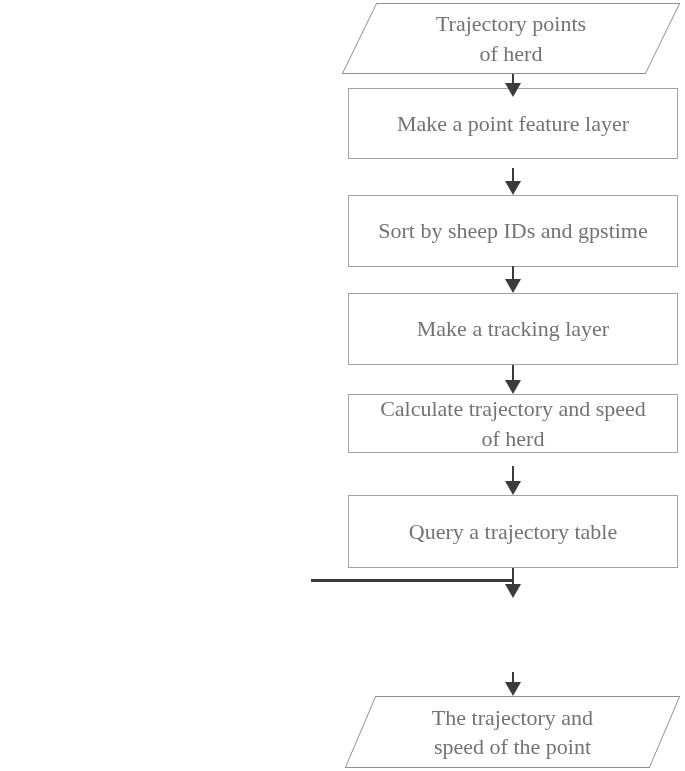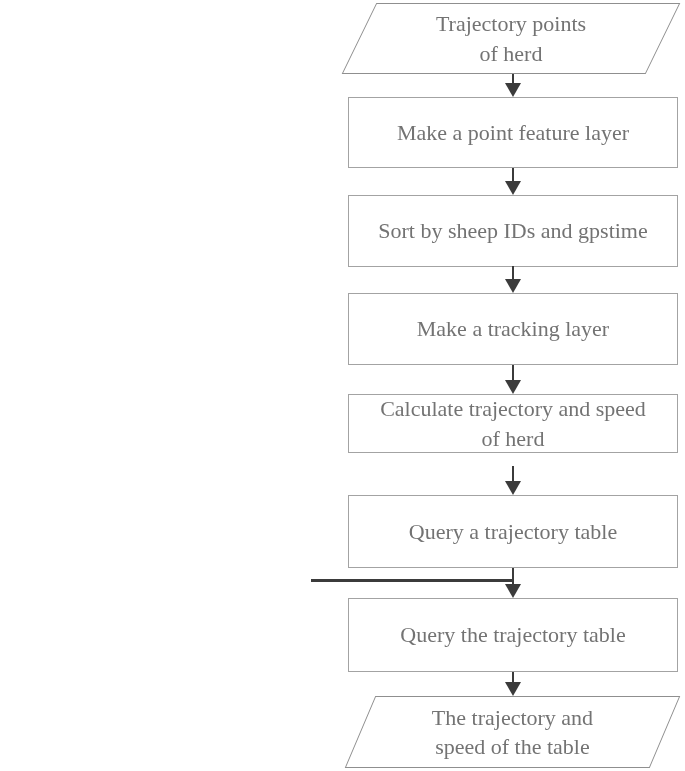--- a/index.html
+++ b/index.html
@@ -33,21 +33,21 @@
     white-space: pre-line;
   }
   
   .proc {
     left: 348px;
     width: 330px;
     box-sizing: border-box;
     border: 1.5px solid #a3a3a3;
     background: #ffffff;
   }
-  #make-point-layer   { top: 97px;  height: 71px; }
+  #make-point-layer   { top: 88px;  height: 71px; }
   #sort-ids           { top: 195px; height: 72px; }
   #make-tracking-layer{ top: 293px; height: 72px; }
   #calculate          { top: 394px; height: 59px; }
   #build-table        { top: 495px; height: 73px; }
   #query-table        { top: 598px; height: 74px; }
   
   .para .shape {
     position: absolute;
     inset: 0;
     box-sizing: border-box;
@@ -141,26 +141,23 @@
 
   <div class="node proc" id="build-table">
     <div class="label">Query a trajectory table</div>
   </div>
 
   <div id="sheep-connector"></div>
 
   <div class="vline" id="a6-line"></div>
   <div class="head" id="a6-head"></div>
 
-  <div class="node proc" id="query-table">
-    <div class="label">Query the trajectory table</div>
-  </div>
 
   <div class="vline" id="a7-line"></div>
   <div class="head" id="a7-head"></div>
 
   <div class="node para" id="output">
     <div class="shape"></div>
     <div class="label">The trajectory and
-speed of the table</div>
+speed of the point</div>
   </div>
 
 </div>
 
 </body></html>

